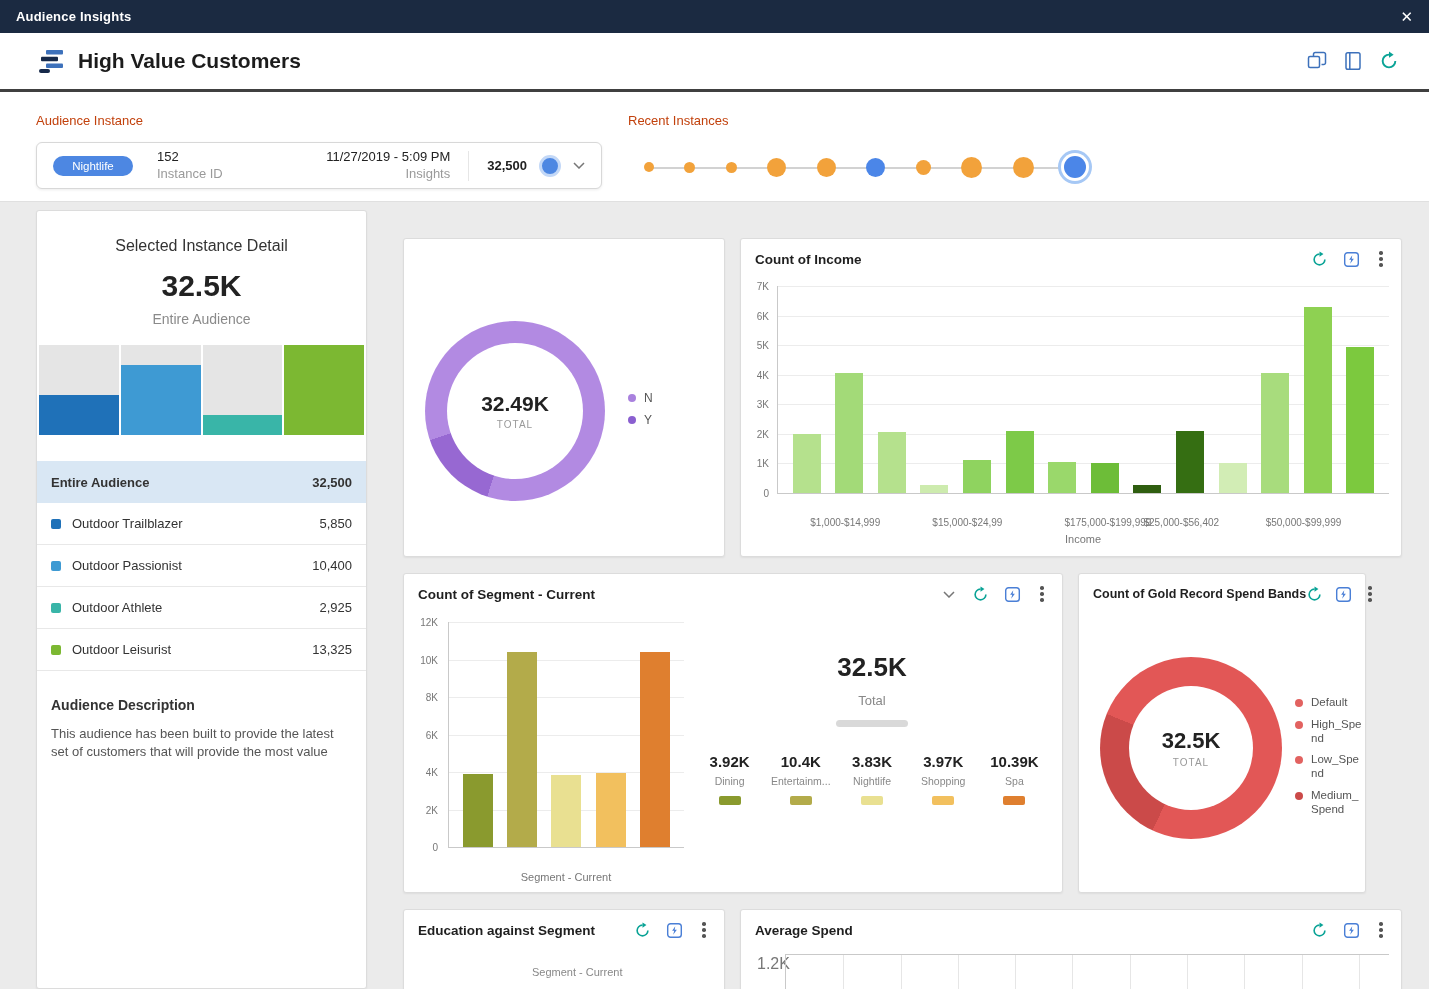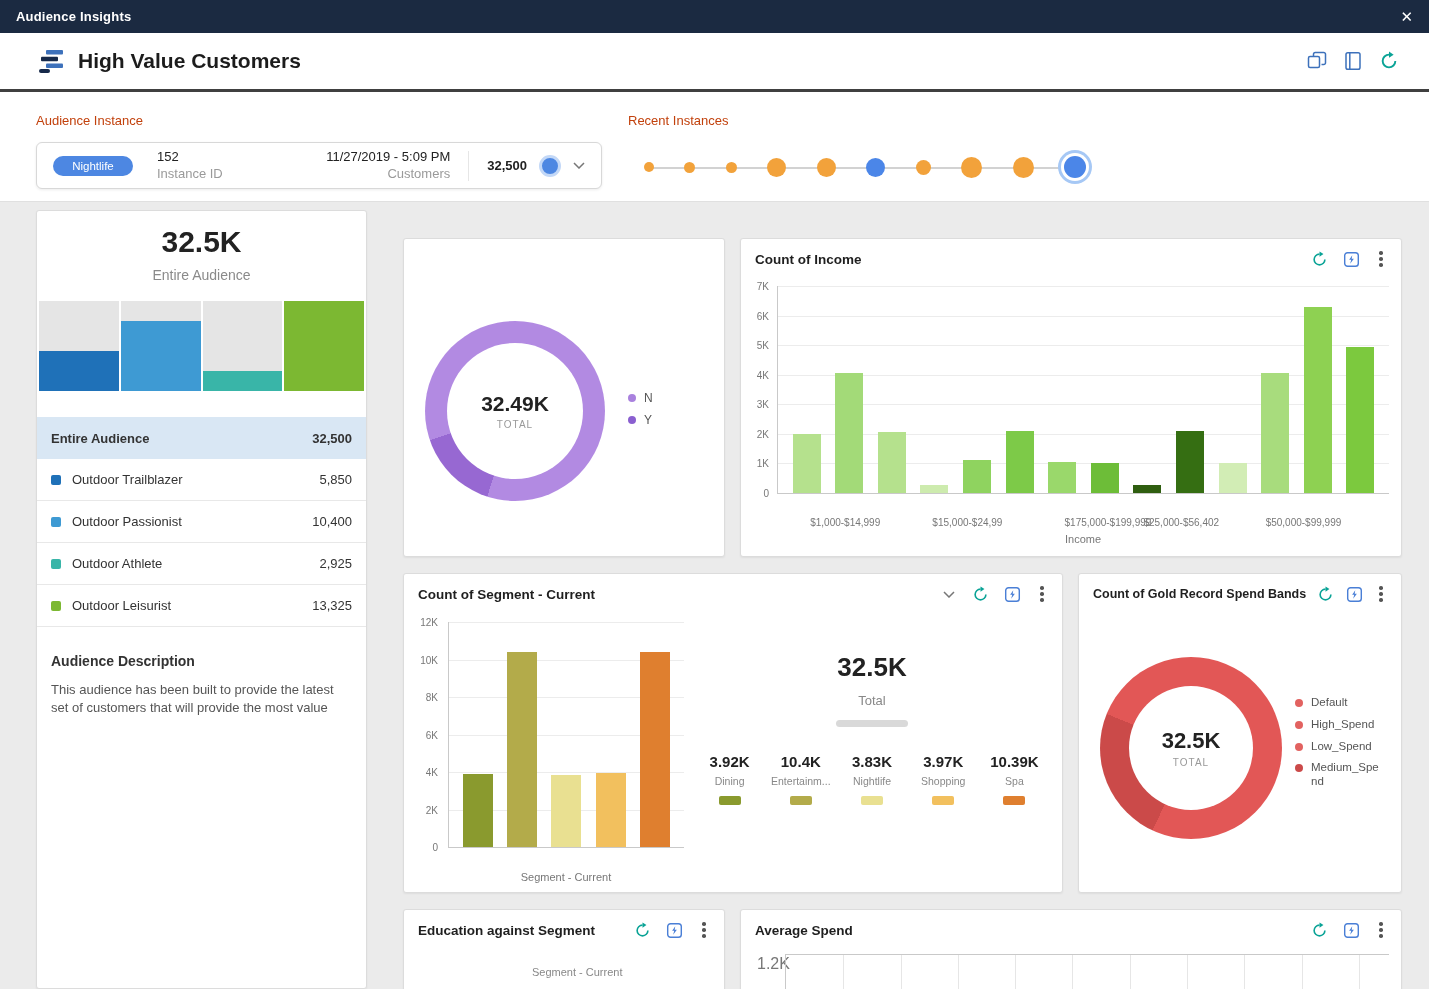--- a/index.html
+++ b/index.html
@@ -71,21 +71,21 @@
   .donut-hole{position:absolute;left:50%;top:50%;transform:translate(-50%,-50%);background:#fff;border-radius:50%;display:flex;flex-direction:column;align-items:center;justify-content:center}
   #loyalty-donut .donut-hole{width:136px;height:136px}
   .donut-value{font-size:21px;font-weight:700;color:#222}
   .donut-label{font-size:10px;color:#999;letter-spacing:1px;margin-top:3px}
   .legend{position:absolute}
   #loyalty-legend{left:224px;top:152px}
   .legend-item{display:flex;align-items:flex-start;margin-bottom:8px;cursor:pointer}
   .legend-dot{width:8px;height:8px;border-radius:50%;margin-right:8px;margin-top:3px;flex:none}
   .legend-label{font-size:12px;color:#555;max-width:72px;word-break:break-all;line-height:1.2}
 
-  #gold-card{left:1078px;top:573px;width:324px;height:320px}
+  #gold-card{left:1078px;top:573px;width:288px;height:320px}
   #gold-card .card-title{font-size:12.5px}
   #gold-card .card-icons{gap:12px}
   #gold-donut{left:21px;top:83px;width:182px;height:182px}
   #gold-donut .donut-hole{width:124px;height:124px}
   #gold-donut .donut-value{font-size:22px}
   #gold-legend{left:216px;top:122px}
   #gold-legend .legend-label{font-size:11.5px}
 
   
   #income-card{left:740px;top:238px;width:662px;height:319px}
@@ -168,21 +168,21 @@
 <div class="instance-bar">
   <div class="section-label lbl-instance">Audience Instance</div>
   <div class="instance-card">
     <span class="pill">Nightlife</span>
     <div class="inst-field">
       <div class="inst-value">152</div>
       <div class="inst-label">Instance ID</div>
     </div>
     <div class="inst-field right">
       <div class="inst-value">11/27/2019 - 5:09 PM</div>
-      <div class="inst-label">Customers</div>
+      <div class="inst-label">Insights</div>
     </div>
     <div class="inst-divider"></div>
     <span class="inst-count">32,500</span>
     <span class="inst-circle"></span>
     <span class="inst-chevron">
       <svg viewBox="0 0 12 7" width="12" height="7">
           <path d="M1 1l5 5 5-5" fill="none" stroke="#777" stroke-width="1.5"></path>
         </svg>
     </span>
   </div>
@@ -195,20 +195,21 @@
       <div class="tl-dot" style="height: 19px; width: 19px; background: rgb(242, 162, 59);"></div>
       <div class="tl-dot" style="height: 19px; width: 19px; background: rgb(75, 134, 232);"></div>
       <div class="tl-dot" style="height: 15px; width: 15px; background: rgb(242, 162, 59);"></div>
       <div class="tl-dot" style="height: 21px; width: 21px; background: rgb(242, 162, 59);"></div>
       <div class="tl-dot" style="height: 21px; width: 21px; background: rgb(242, 162, 59);"></div>
       <div class="tl-dot selected" style="height: 22px; width: 22px; background: rgb(75, 134, 232);"></div>
     </div>
 </div>
 
 <div class="card" id="left-card">
+  <div class="detail-title">Selected Instance Detail</div>
   <div class="detail-big">32.5K</div>
   <div class="detail-sub">Entire Audience</div>
   <div id="detail-bars">
       <div class="dbar">
         <div class="dbar-fill" style="height: 44%; background: rgb(31, 113, 184);"></div>
       </div>
       <div class="dbar">
         <div class="dbar-fill" style="height: 78%; background: rgb(62, 154, 211);"></div>
       </div>
       <div class="dbar">

